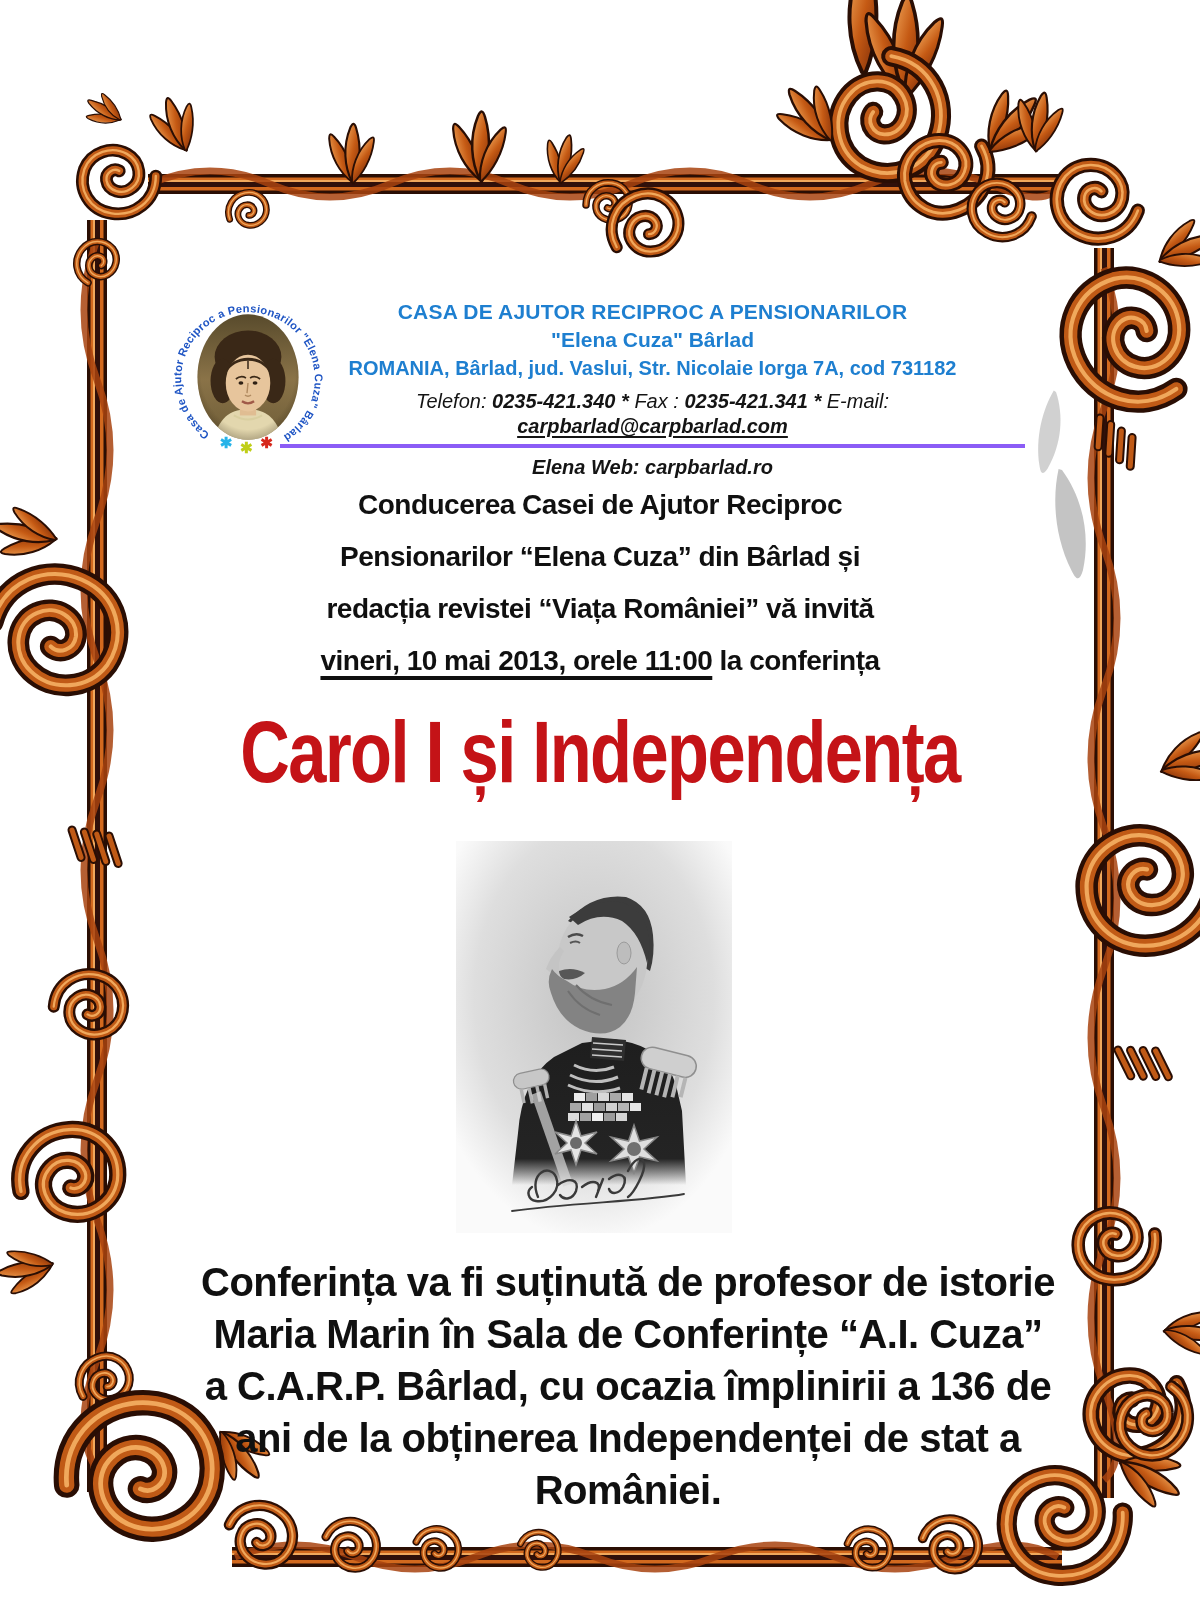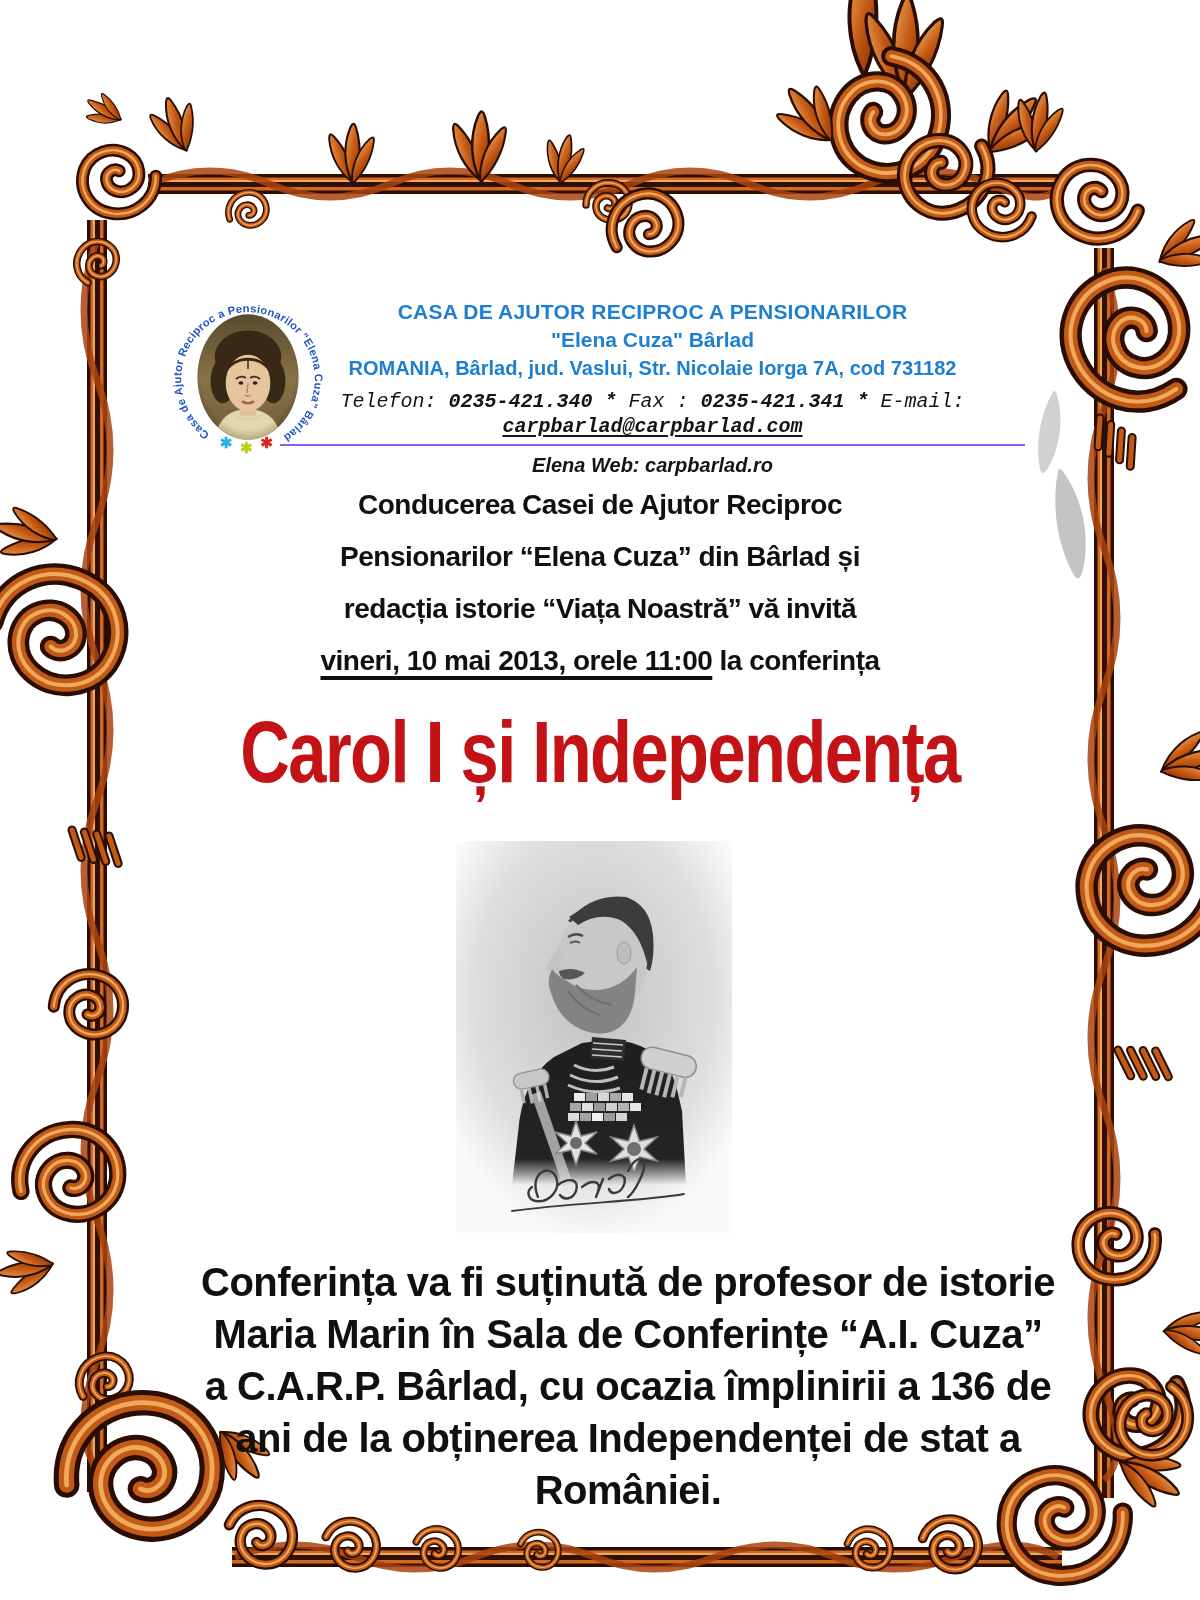--- a/index.html
+++ b/index.html
@@ -7,21 +7,21 @@
   .poster{position:relative;width:1200px;height:1600px;overflow:hidden;background:#fff;}
   .frame-svg{position:absolute;left:0;top:0;width:1200px;height:1600px;}
 
   
   .logo{position:absolute;left:163px;top:294px;width:170px;height:170px;}
   .header{position:absolute;left:280px;top:298px;width:745px;text-align:center;color:#1e7fd0;}
   .h-line1{font-size:21px;font-weight:700;line-height:28px;letter-spacing:0.2px;}
   .h-line2{font-size:21px;font-weight:700;line-height:28px;}
   .h-line3{font-size:20px;font-weight:700;line-height:28px;}
   .h-contact{margin-top:7px;font-size:20px;font-style:italic;color:#141414;line-height:25px;
-             padding-bottom:5px;border-bottom:2px solid #8b5cf6;font-family:Liberation Mono, monospace;}
+             padding-bottom:5px;border-bottom:4px solid #8b5cf6;}
   .h-contact .val{font-weight:700;}
   .h-contact .email{font-weight:700;text-decoration:underline;text-decoration-thickness:2px;text-underline-offset:3px;}
   .h-web{margin-top:8px;font-size:20px;font-style:italic;font-weight:700;color:#141414;}
 
   
   .invitation{position:absolute;left:0;top:479px;width:1200px;text-align:center;
               font-size:28px;font-weight:700;color:#101010;line-height:52px;letter-spacing:-0.5px;}
   .invitation .em{text-decoration:underline;text-decoration-thickness:4px;text-underline-offset:6px;}
 
   
@@ -197,21 +197,21 @@
     <div class="h-line1">CASA DE AJUTOR RECIPROC A PENSIONARILOR</div>
     <div class="h-line2">"Elena Cuza" Bârlad</div>
     <div class="h-line3">ROMANIA, Bârlad, jud. Vaslui, Str. Nicolaie Iorga 7A, cod 731182</div>
     <div class="h-contact"><span>Telefon: </span><span class="val">0235-421.340</span><span class="val"> * </span><span>Fax : </span><span class="val">0235-421.341</span><span class="val"> * </span><span>E-mail: </span><span class="email">carpbarlad@carpbarlad.com</span></div>
     <div class="h-web"><span>Elena Web: </span><span>carpbarlad.ro</span></div>
   </div>
 
   <div class="invitation">
     <div>Conducerea Casei de Ajutor Reciproc</div>
     <div>Pensionarilor “Elena Cuza” din Bârlad și</div>
-    <div>redacția istorie “Viața Noastră” vă invită</div>
+    <div>redacția revistei “Viața României” vă invită</div>
     <div><span class="em">vineri, 10 mai 2013, orele 11:00</span><span> la conferința</span></div>
   </div>
 
   <div class="title">Carol I și Independența</div>
 
   <svg class="portrait" viewBox="0 0 276 392">
     <defs>
       <radialGradient id="vigG" cx="0.5" cy="0.4" r="0.62">
         <stop offset="0" stop-color="#c2c2c2"></stop>
           <stop offset="0.7" stop-color="#dedede"></stop>

